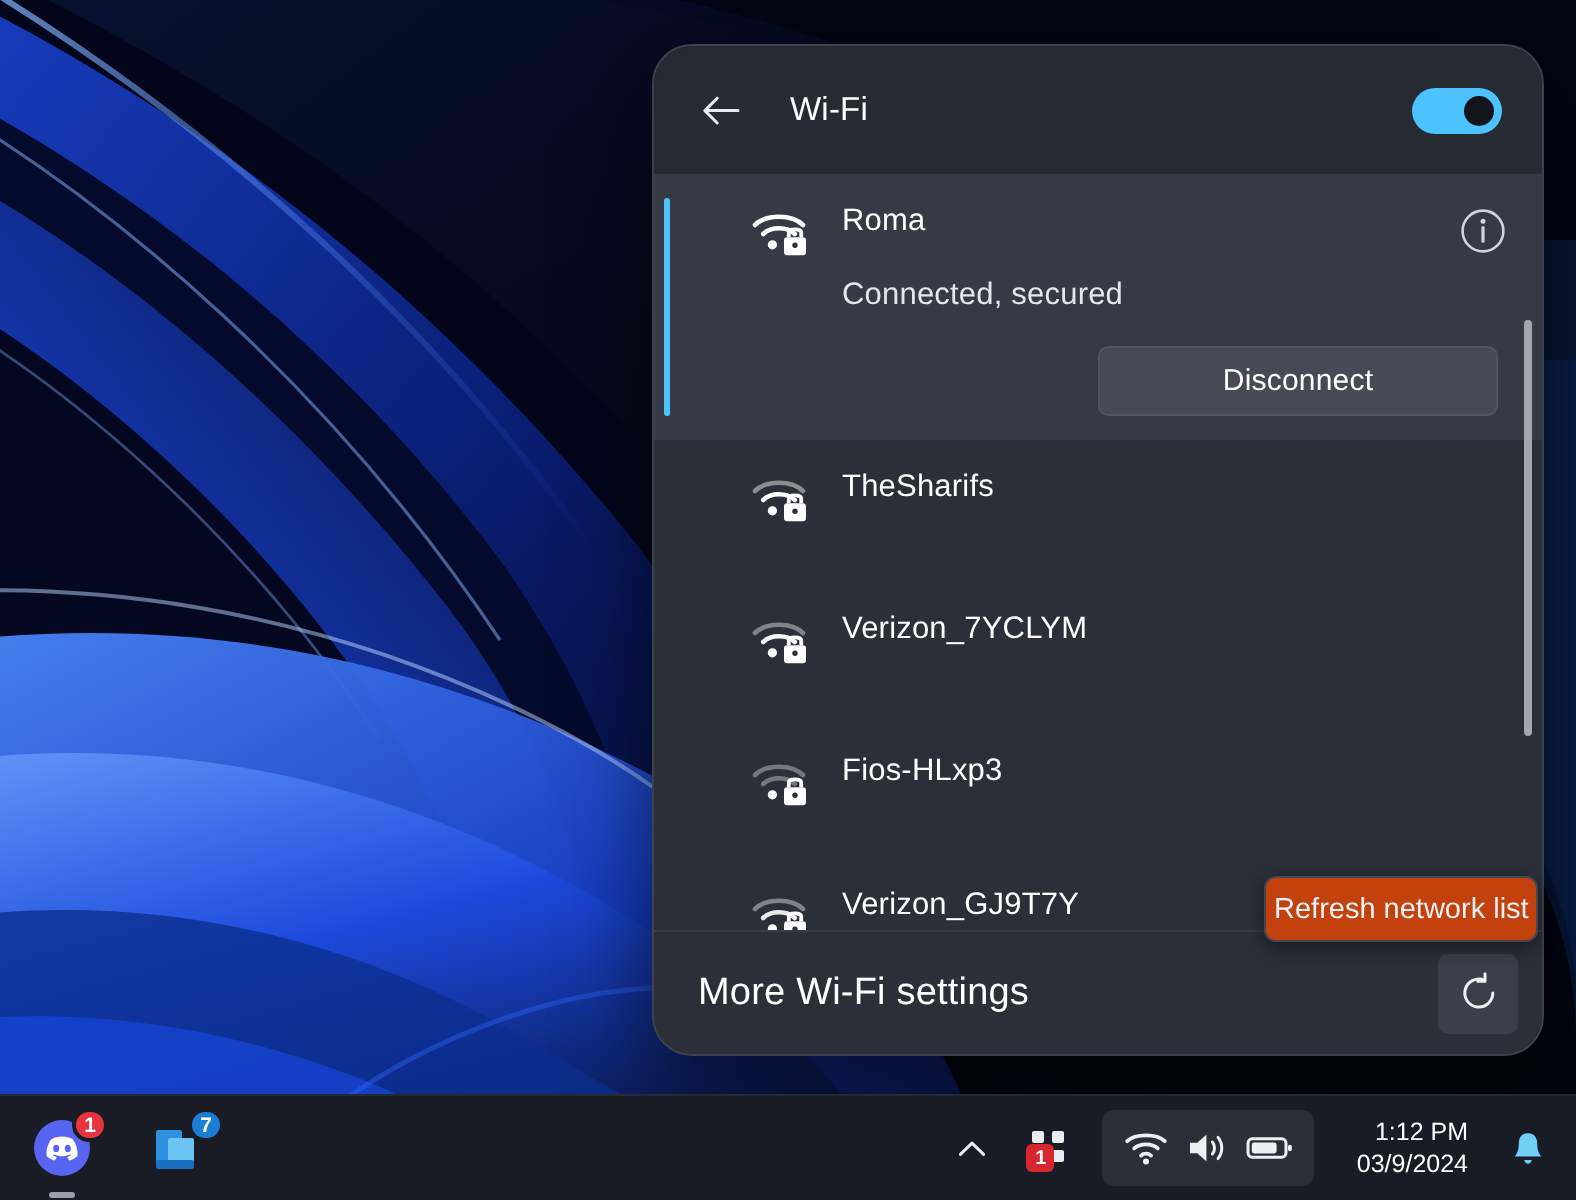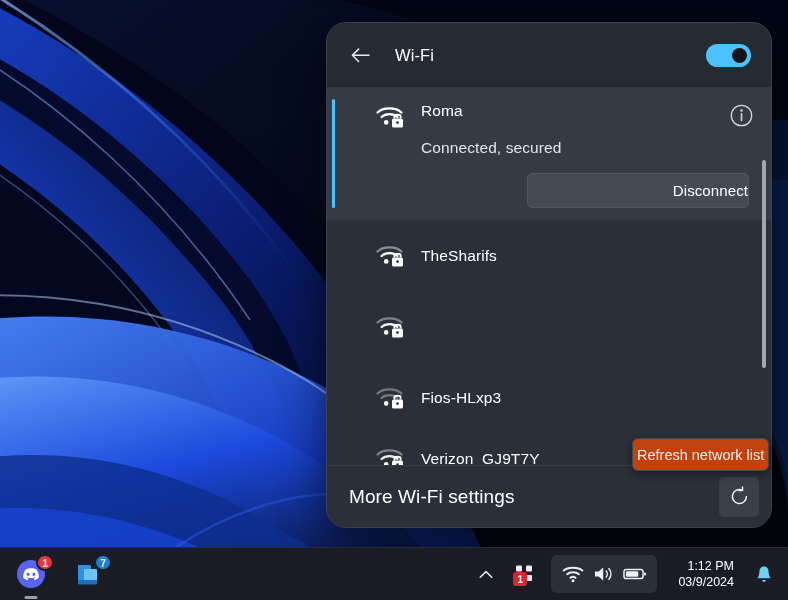--- a/index.html
+++ b/index.html
@@ -118,34 +118,33 @@
     flex:0 0 26px; width:26px; height:26px;
     margin-top:2px;
     cursor:pointer;
   }
   .btn-row {
     width:100%;
     display:flex; justify-content:flex-end;
     padding-right:6px; margin-top:14px;
   }
   .disconnect-btn {
-    width:222px; height:35px;
+    width:200px; height:35px;
     background:#454a55;
     border:1px solid #50555f;
     border-radius:5px;
     color:#ffffff;
     font-size:15px;
     font-family:"Liberation Sans", sans-serif;
     cursor:pointer;
     letter-spacing:.1px;
-    text-align:right;
-  }
-
-  
-  .net-row.plain { min-height:71px; align-items:center; }
+  }
+
+  
+  .net-row.plain { min-height:71px; }
   .net-row.clipped { min-height:30px; overflow:hidden; padding-top:10px; }
 
   
   .scroll-track {
     position:absolute;
     right:5px; top:6px;
     width:4px; height:404px;
     pointer-events:none;
   }
   .scroll-thumb {
@@ -420,20 +419,23 @@
 
       <div class="net-row plain">
         <svg class="wifi-ico" viewBox="0 0 32 30">
           <path d="M2.5,10.5 C8,5 21,5 26.5,10.5" stroke="#ffffff" stroke-width="2.3" fill="none" stroke-linecap="round" opacity="0.4"></path>
           <path d="M6.6,15 C10.5,11.2 18.5,11.2 22.4,15" stroke="#ffffff" stroke-width="2.3" fill="none" stroke-linecap="round" opacity="0.95"></path>
           <circle cx="11.2" cy="20.4" r="2.3" fill="#ffffff"></circle>
           <rect x="17" y="16.6" width="11" height="9" rx="1.6" fill="#ffffff"></rect>
           <path d="M19.4,16.6 L19.4,14.2 C19.4,12.2 25.6,12.2 25.6,14.2 L25.6,16.6" stroke="#ffffff" stroke-width="1.9" fill="none"></path>
           <circle cx="22.5" cy="20.6" r="1.35" fill="#2b2f38"></circle>
         </svg>
+        <div class="net-text">
+          <div class="net-name">Verizon_7YCLYM</div>
+        </div>
       </div>
 
       <div class="net-row plain">
         <svg class="wifi-ico" viewBox="0 0 32 30">
           <path d="M2.5,10.5 C8,5 21,5 26.5,10.5" stroke="#ffffff" stroke-width="2.3" fill="none" stroke-linecap="round" opacity="0.35"></path>
           <path d="M6.6,15 C10.5,11.2 18.5,11.2 22.4,15" stroke="#ffffff" stroke-width="2.3" fill="none" stroke-linecap="round" opacity="0.35"></path>
           <circle cx="11.2" cy="20.4" r="2.3" fill="#ffffff"></circle>
           <rect x="17" y="16.6" width="11" height="9" rx="1.6" fill="#ffffff"></rect>
           <path d="M19.4,16.6 L19.4,14.2 C19.4,12.2 25.6,12.2 25.6,14.2 L25.6,16.6" stroke="#ffffff" stroke-width="1.9" fill="none"></path>
           <circle cx="22.5" cy="20.6" r="1.35" fill="#2b2f38"></circle>

